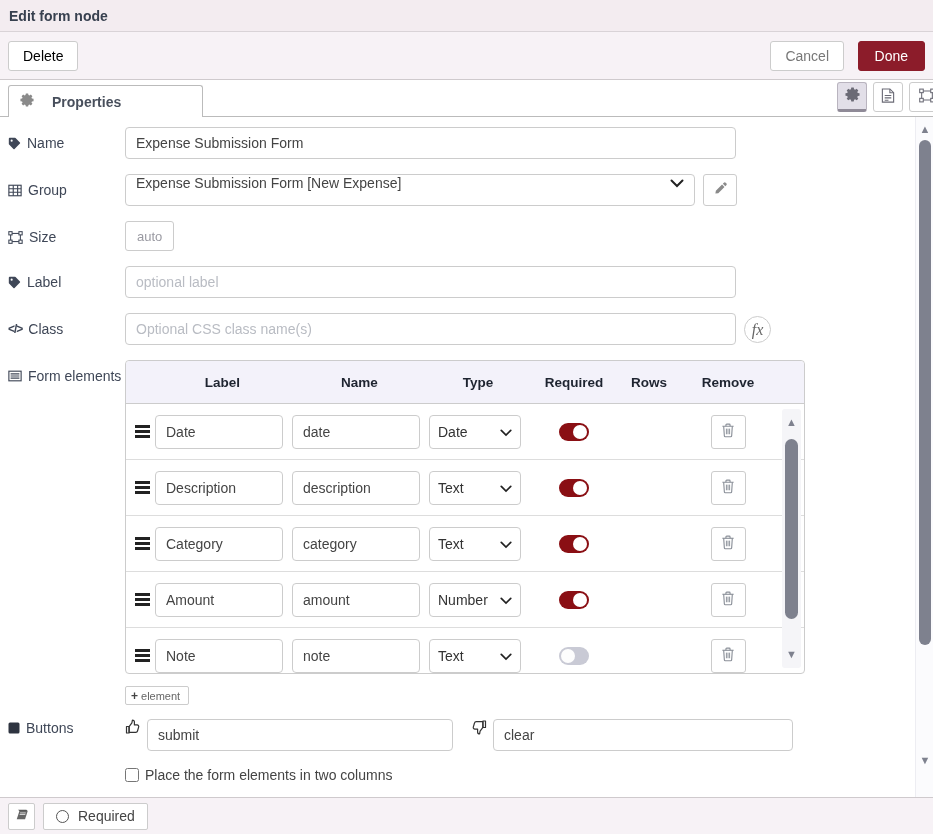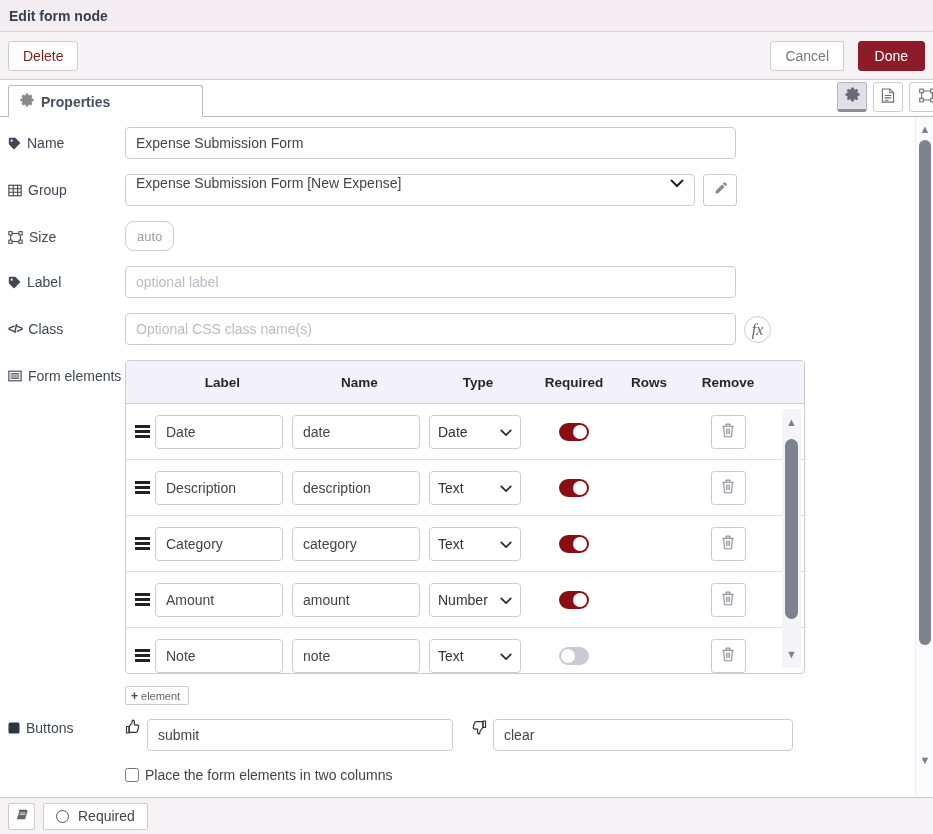--- a/index.html
+++ b/index.html
@@ -16,29 +16,29 @@
   }
   
   .toolbar {
     height: 48px; background: #f7f2f6; border-bottom: 1px solid #cfcacd; position: relative;
   }
   .tb-btn {
     position: absolute; top: 9px; height: 30px; padding: 0 14px;
     background: #fff; border: 1px solid #ccc; border-radius: 3px;
     font-size: 14px; font-family: inherit; cursor: pointer;
   }
-  .btn-delete { left: 8px; color: #7f1d1d; text-align: right; }
+  .btn-delete { left: 8px; color: #000000; text-align: right; }
   .btn-cancel { right: 89px; color: #777; }
   .btn-done  { right: 8px; background: #8c1c2a; border-color: #8c1c2a; color: #fff; padding: 0 16px; }
   
   .tabbar { height: 37px; background: #fff; border-bottom: 1px solid #bbb; position: relative; }
   .tab {
     position: absolute; left: 8px; bottom: -1px; width: 195px; height: 32px;
     background: #fff; border: 1px solid #bbb; border-bottom: none;
-    border-radius: 3px 3px 0 0; display: flex; align-items: center; gap: 7px;
+    border-radius: 3px 3px 0 0; display: flex; align-items: center; gap: 18px;
     padding-left: 11px; color: #484f5c; font-weight: bold; font-size: 14px; cursor: pointer;
   }
   .tab-tools { position: absolute; right: -12px; bottom: 4px; display: flex; gap: 6px; }
   .tool-btn {
     width: 30px; height: 30px; background: #fff; border: 1px solid #ccc; border-radius: 3px;
     display: flex; align-items: center; justify-content: center; color: #6f6f7a; cursor: pointer;
   }
   .tool-btn.active { background: #e2dfe8; border-color: #b9b4bf; border-bottom: 3px solid #8f8a97; }
   
   .content { height: 680px; background: #fff; position: relative; overflow: hidden; }
@@ -58,21 +58,21 @@
     width: 570px; height: 32px; border: 1px solid #ccc; border-radius: 4px; background: #fff;
     display: flex; padding: 0 10px; color: #444; cursor: pointer;
   }
   .selectbox .sel-text { flex: 1; white-space: nowrap; overflow: hidden; }
   .sq-btn {
     margin-left: 8px; width: 34px; height: 32px; background: #fff; border: 1px solid #ccc;
     border-radius: 3px; display: flex; align-items: center; justify-content: center;
     color: #8a8a8a; cursor: pointer; font-size: 13px;
   }
   .auto-btn {
-    height: 30px; padding: 0 11px; background: #fff; border: 1px solid #ccc; border-radius: 9px;
+    height: 30px; padding: 0 11px; background: #fff; border: 1px solid #ccc; border-radius: 3px;
     color: #9a9aa2; font-size: 13px; font-family: inherit; cursor: pointer;
   }
   .fx-btn {
     margin-left: 8px; margin-top: 3px; width: 27px; height: 27px; border-radius: 50%;
     border: 1px solid #ccc; background: #fff; color: #666; display: flex; align-items: center;
     justify-content: center; font-family: "Liberation Serif", serif; font-style: italic;
     font-size: 16px; cursor: pointer;
   }
   
   .etable { width: 680px; border: 1px solid #ccc; border-radius: 4px; background: #fff; }

